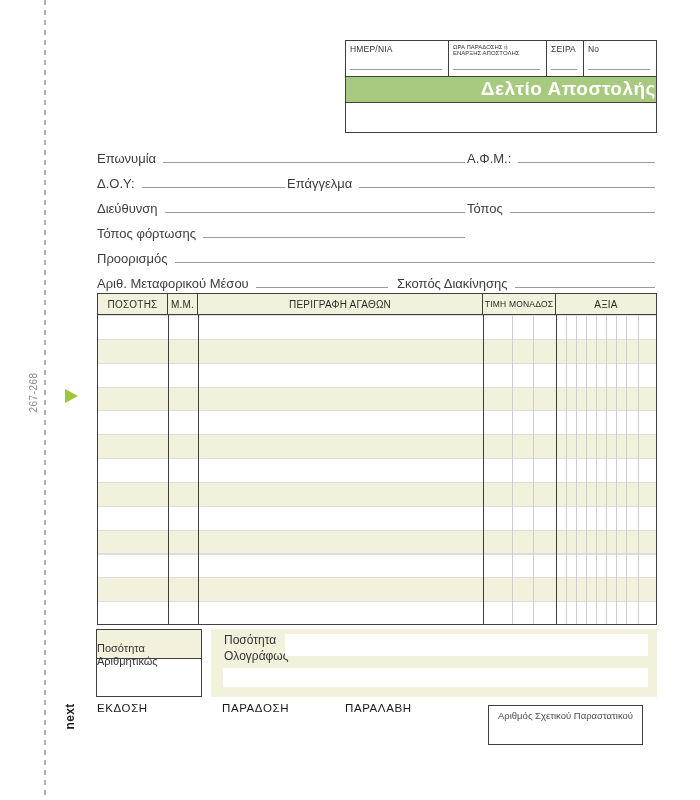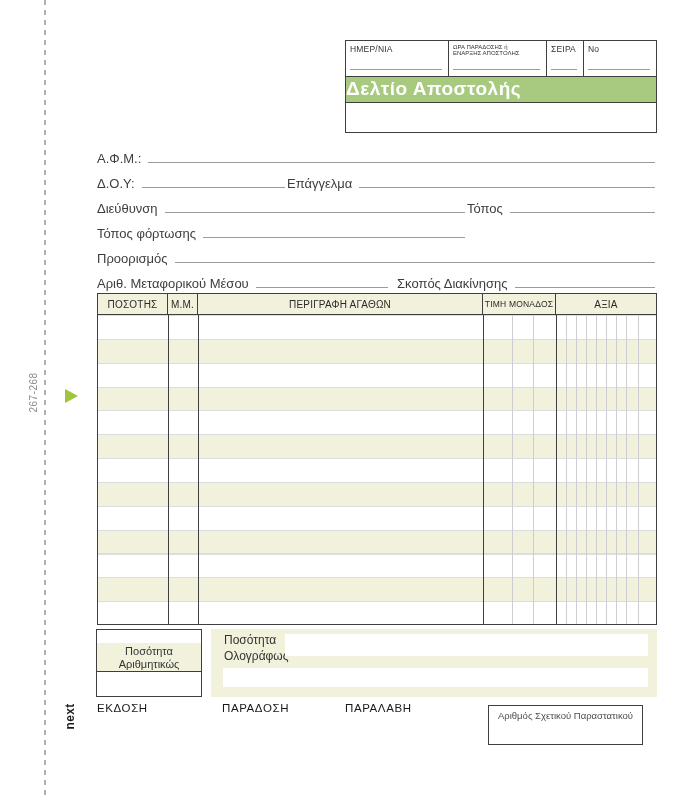--- a/index.html
+++ b/index.html
@@ -42,21 +42,21 @@
   .info-row { display: flex; height: 35px; }
   .info-cell { position: relative; border-right: 1.5px solid #3f3f3f; padding: 3px 18px 0 4px; color: #333; }
   .info-cell:last-child { border-right: none; }
   .info-cell .cell-label { display: block; font-size: 8.5px; letter-spacing: .2px; }
   .info-cell .tiny { font-size: 6px; letter-spacing: 0; }
   .write-line { position: absolute; left: 4px; right: 6px; bottom: 6px; border-bottom: 1px solid #9b9b9b; }
   .title-band {
     height: 27px; background: #a7ca7f;
     border-top: 1.5px solid #3f3f3f; border-bottom: 1.5px solid #3f3f3f;
     color: #ffffff; font-weight: bold; font-size: 19px; letter-spacing: .5px;
-    text-align: left; line-height: 24px;
+    text-align: right; line-height: 24px;
   }
   .header-blank { flex: 1; }
 
   
   .frow { display: flex; height: 18px; align-items: flex-end; }
   .fgroup { display: flex; align-items: flex-end; }
   .lbl { font-size: 13px; color: #3d3d3d; white-space: nowrap; line-height: 15px; }
   .rule { flex: 1; border-bottom: 1px solid #9b9b9b; margin: 0 2px 3px 7px; height: 1px; }
 
   
@@ -81,21 +81,21 @@
   .vdark { position: absolute; top: 0; bottom: 0; width: 1.4px; background: #3f3f3f; }
   .vlight { position: absolute; top: 0; bottom: 0; width: 1px; background: #cdcdd2; }
 
   
   .qty-num-box {
     left: 96px; top: 629px; width: 106px; height: 68px;
     border: 1.5px solid #3f3f3f; background: #fff;
   }
   .qty-num-head {
     height: 29px; background: #f1f1dc; border-bottom: 1.5px solid #3f3f3f;
-    font-size: 11px; color: #333; text-align: center; line-height: 1.2; padding-top: 2px; margin-top: 13px;
+    font-size: 11px; color: #333; line-height: 1.2; padding-top: 12px;
   }
   .qty-words-block { left: 211px; top: 629px; width: 446px; height: 68px; background: #f1f1dc; }
   .qty-words-label { position: absolute; left: 13px; top: 4px; width: 80px; font-size: 12px; color: #333; line-height: 1.3; }
   .strip1 { position: absolute; left: 74px; top: 5px; width: 363px; height: 22px; background: #fff; }
   .strip2 { position: absolute; left: 12px; top: 39px; width: 425px; height: 19px; background: #fff; }
 
   .sig-label { font-size: 11.5px; color: #1a1a1a; letter-spacing: .6px; top: 702px; text-align: right; }
   .rel-doc-box {
     left: 488px; top: 705px; width: 155px; height: 40px;
     border: 1.5px solid #3f3f3f; text-align: center; padding-top: 4px;
@@ -127,20 +127,24 @@
     <div class="info-cell" style="flex:1">
       <span class="cell-label">No</span>
       <span class="write-line"></span>
     </div>
   </div>
   <div class="title-band">Δελτίο Αποστολής</div>
   <div class="header-blank"></div>
 </div>
 
 <div class="abs frow" style="left:97px; top:148px; width:560px">
+  <div class="fgroup" style="width:370px">
+    <span class="lbl">Επωνυμία</span>
+      <span class="rule"></span>
+  </div>
   <div class="fgroup" style="flex:1">
     <span class="lbl">Α.Φ.Μ.:</span>
       <span class="rule"></span>
   </div>
 </div>
 <div class="abs frow" style="left:97px; top:173px; width:560px">
   <div class="fgroup" style="flex:1">
     <span class="lbl">Δ.Ο.Υ:</span>
       <span class="rule"></span>
   </div>

